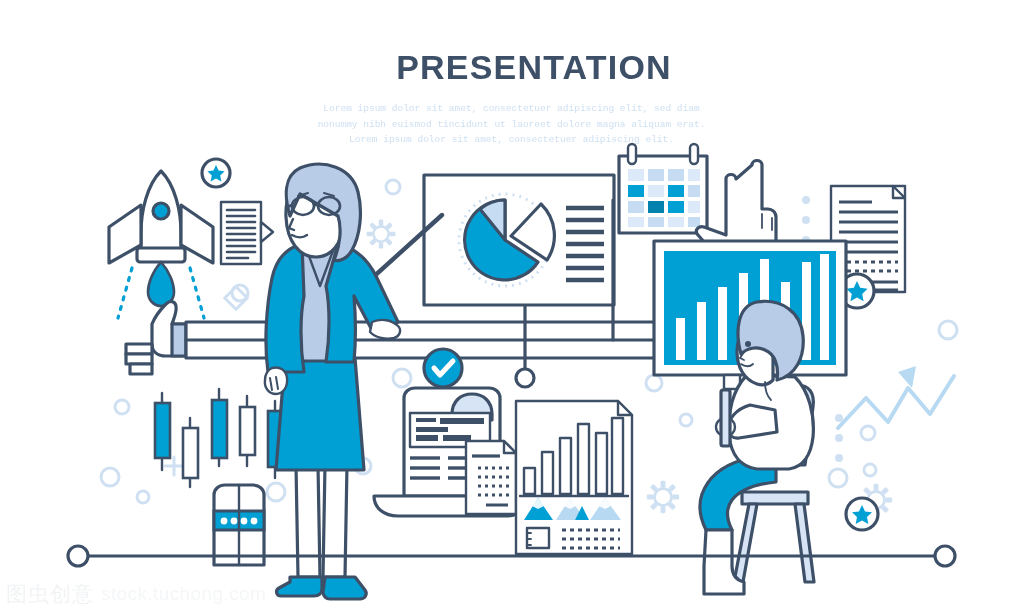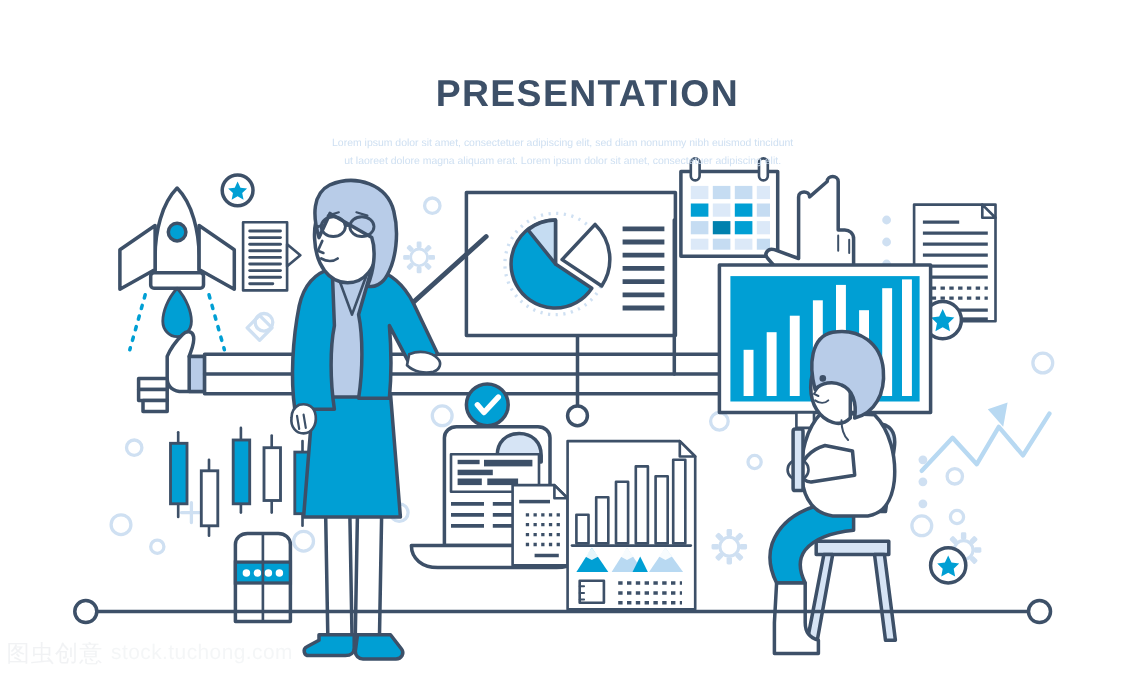--- a/index.html
+++ b/index.html
@@ -4,23 +4,23 @@
 <style>
   html,body{margin:0;padding:0;background:#ffffff;}
   body{width:1023px;height:614px;overflow:hidden;
        font-family:"Liberation Sans","DejaVu Sans",sans-serif;}
   #stage{position:relative;width:1023px;height:614px;background:#ffffff;}
   #art{position:absolute;left:0;top:0;}
 
   .title-wrap{position:absolute;left:0;top:48px;width:1023px;text-align:center;
               pointer-events:none;}
   .title{font-size:34px;font-weight:bold;letter-spacing:1.2px;color:#3d5068;
-         margin:18px;font-family:"Liberation Sans","DejaVu Sans",sans-serif;padding-left:45px;}
+         margin:0;font-family:"Liberation Sans","DejaVu Sans",sans-serif;padding-left:45px;}
   .subtitle{margin:14px auto 0;width:420px;font-size:9.5px;line-height:1.65;
-            color:#cfe0f2;text-align:center;}
+            color:#cfe0f2;text-align:center;font-family:Liberation Mono, monospace;}
 
   .watermark{position:absolute;left:6px;bottom:6px;display:flex;align-items:center;
              gap:7px;opacity:.55;pointer-events:none;}
   .wm-cn{font-size:21px;color:#e6e9ec;letter-spacing:1px;
          font-family:"DejaVu Sans",sans-serif;}
   .wm-en{font-size:19px;color:#eceff1;letter-spacing:.4px;}
 </style>
 </head>
 <body>
 

